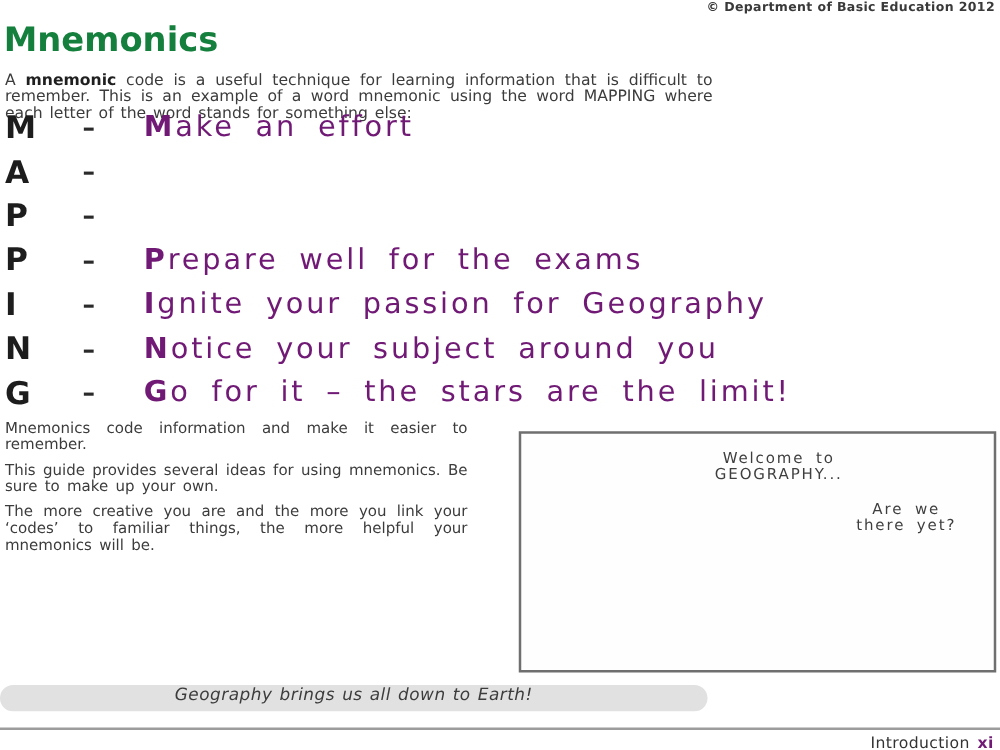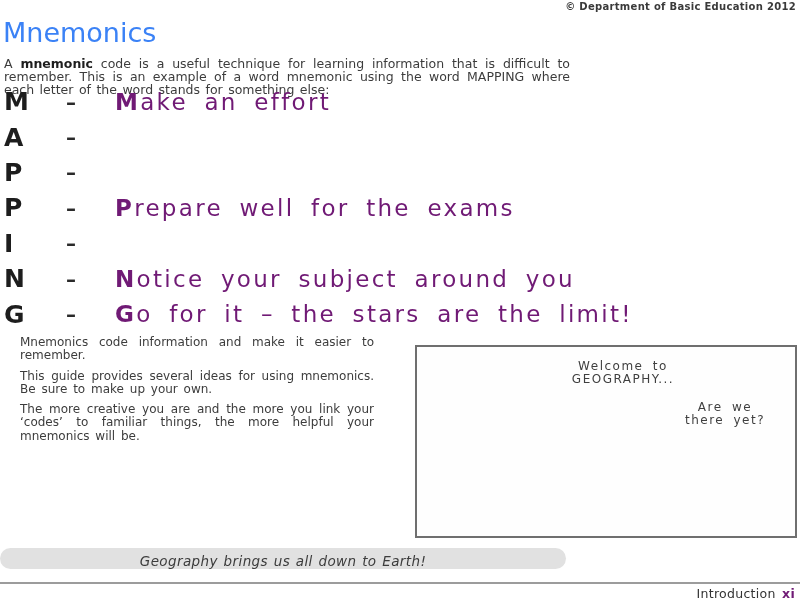--- a/index.html
+++ b/index.html
@@ -10,21 +10,21 @@
     font-family:"DejaVu Sans","Liberation Sans",sans-serif;
     color:#333;
     overflow:hidden;
   }
   .copyright{
     position:absolute;top:1px;right:4px;
     font-size:10px;font-weight:bold;letter-spacing:0.3px;color:#3a3a3a;
   }
   .title{
     position:absolute;top:17px;left:3px;
-    font-size:27px;font-weight:normal;color:#3b82f6;letter-spacing:0px;
+    font-size:27px;font-weight:bold;color:#15803d;letter-spacing:0px;
   }
   .intro{
     position:absolute;top:44px;left:4px;width:566px;
     font-size:12.5px;line-height:13.4px;text-align:justify;
     color:#3c3c3c;word-spacing:1.5px;
   }
   .intro b{color:#1f1f1f;}
   .mn-list{
     position:absolute;top:84px;left:4px;right:0;
   }
@@ -40,38 +40,38 @@
   .mn-phrase{
     font-size:23px;color:#701a75;
     letter-spacing:2.3px;word-spacing:7px;white-space:nowrap;
   }
   .mn-first{font-weight:bold;}
   .notes{
     position:absolute;top:336px;left:4px;width:370px;
     font-size:12px;line-height:13.3px;text-align:justify;
     color:#3c3c3c;word-spacing:2px;
   }
-  .notes p{margin:0 0 7px 16px;}
+  .notes p{margin:0 0 7px 0;}
   .cartoon-box{
     position:absolute;left:415px;top:345px;width:378px;height:189px;
     border:2px solid #6f6f6f;background:#fefefe;
   }
   .hand{letter-spacing:1.5px;word-spacing:4px;color:#3f3f3f;}
   .welcome{
     position:absolute;top:13px;left:116px;width:180px;
     text-align:center;font-size:12px;line-height:13px;
   }
   .speech{
     position:absolute;top:54px;right:15px;width:110px;
     text-align:center;font-size:12px;line-height:13px;
   }
   .banner{
     position:absolute;left:0;top:548px;width:566px;height:21px;
     background:#e1e1e1;border-radius:11px;
-    display:flex;align-items:flex-end;justify-content:center;
+    display:flex;align-items:flex-start;justify-content:center;
   }
   .banner-text{
     font-style:italic;font-size:13.5px;color:#3c3c3c;
     letter-spacing:0.4px;word-spacing:1px;
   }
   .footer-rule{
     position:absolute;left:0;top:582px;width:800px;height:2px;
     background:#9c9c9c;
   }
   .footer{
@@ -106,20 +106,21 @@
       <span class="mn-dash">–</span>
     </div>
     <div class="mn-row">
       <span class="mn-letter">P</span>
       <span class="mn-dash">–</span>
       <span class="mn-phrase"><span class="mn-first">P</span><span>repare well for the exams</span></span>
     </div>
     <div class="mn-row">
       <span class="mn-letter">I</span>
       <span class="mn-dash">–</span>
+      <span class="mn-phrase"><span class="mn-first">I</span><span>gnite your passion for Geography</span></span>
     </div>
     <div class="mn-row">
       <span class="mn-letter">N</span>
       <span class="mn-dash">–</span>
       <span class="mn-phrase"><span class="mn-first">N</span><span>otice your subject around you</span></span>
     </div>
     <div class="mn-row">
       <span class="mn-letter">G</span>
       <span class="mn-dash">–</span>
       <span class="mn-phrase"><span class="mn-first">G</span><span>o for it – the stars are the limit!</span></span>

